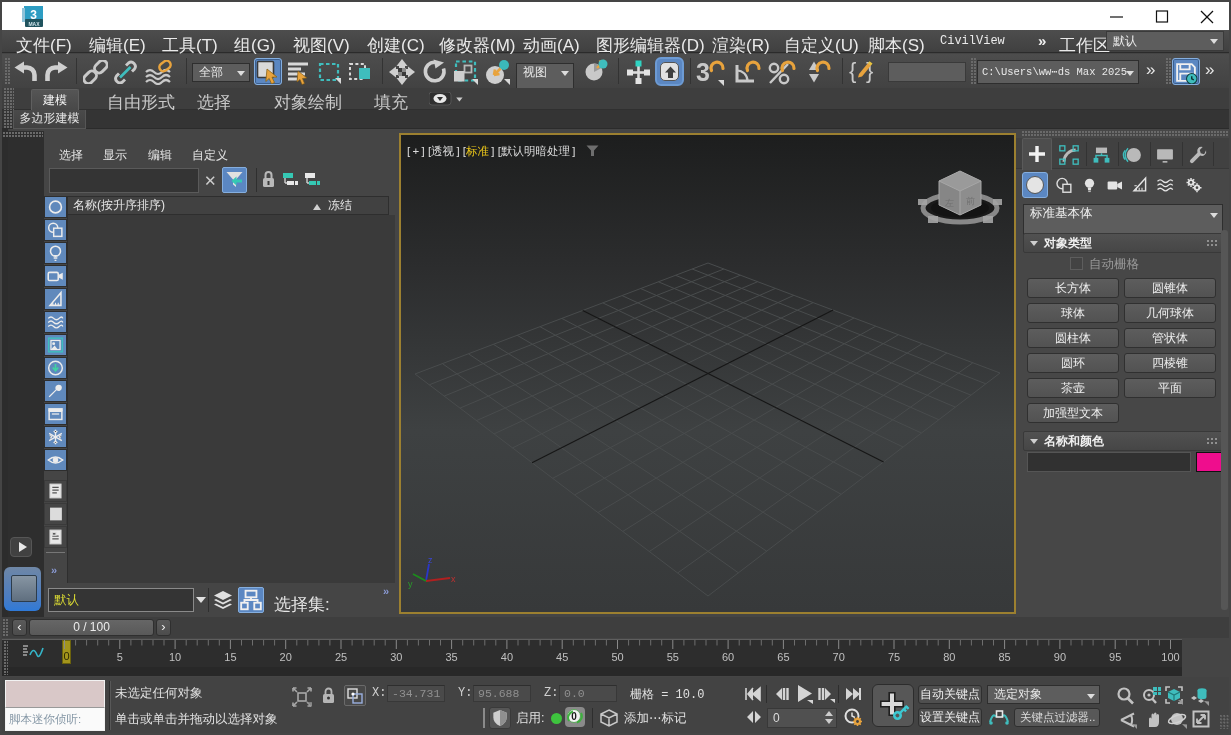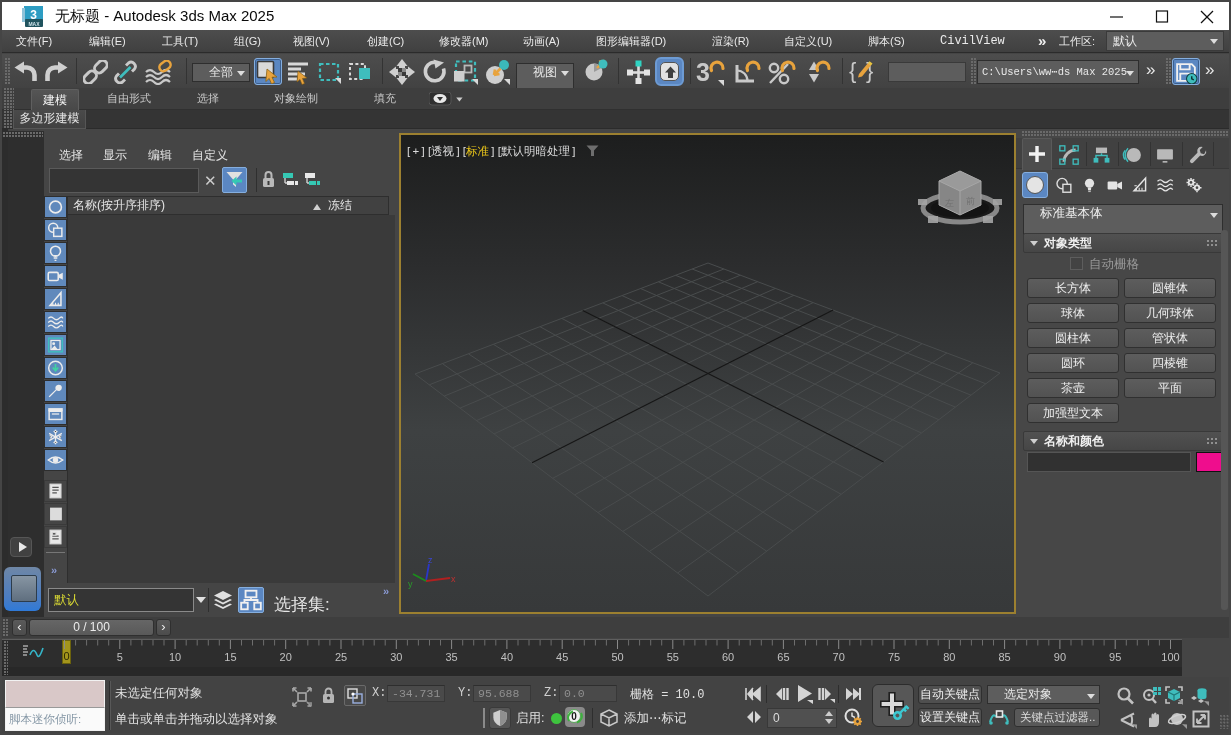--- a/index.html
+++ b/index.html
@@ -1,28 +1,28 @@
 <!DOCTYPE html>
 <html><head><meta charset="utf-8">
 <style>
 *{box-sizing:border-box;margin:0;padding:0}
 html,body{width:1231px;height:735px;overflow:hidden}
 body{font-family:"Liberation Sans",sans-serif;background:#454545;position:relative}
 .abs{position:absolute}
 .t{color:#e4e4e4;font-size:12px}
 #titlebar{left:2px;top:2px;width:1227px;height:28px;background:#fff;color:#0a0a0a;font-size:15px}
 #menubar{left:2px;top:30px;width:1227px;height:23px;background:linear-gradient(#4d4d4d,#404040);border-bottom:1px solid #2b2b2b}
-.menuitem{position:absolute;top:4px;color:#eaeaea;font-size:11px;white-space:nowrap}
+.menuitem{position:absolute;top:4px;color:#eaeaea;font-size:17px;white-space:nowrap}
 #toolbar{left:2px;top:54px;width:1227px;height:34px;background:linear-gradient(#4d4d4d,#424242)}
 #ribbon1{left:2px;top:88px;width:1227px;height:22px;background:#3e3e3e;border-bottom:1px solid #303030}
 #ribbon2{left:2px;top:110px;width:1227px;height:19px;background:#343434;border-bottom:1px solid #2b2b2b}
 .sep{position:absolute;width:1px;background:#333;top:4px;height:26px}
 .grip{position:absolute;width:5px;background-image:radial-gradient(circle at 1px 1px,#6a6a6a 1px,transparent 1.2px);background-size:3px 3px}
 .hgrip{position:absolute;height:5px;background-image:radial-gradient(circle at 1px 1px,#6a6a6a 1px,transparent 1.2px);background-size:3px 3px}
-.ddown{position:absolute;background:#5d5d5d;border:1px solid #2e2e2e;color:#e8e8e8;font-size:12px;line-height:17px;padding-left:16px}
+.ddown{position:absolute;background:#5d5d5d;border:1px solid #2e2e2e;color:#e8e8e8;font-size:12px;line-height:17px;padding-left:6px}
 .ddarrow{position:absolute;right:4px;top:7px;width:0;height:0;border-left:4px solid transparent;border-right:4px solid transparent;border-top:5px solid #ddd}
 .tbtn{position:absolute;border-radius:3px}
 .blue{background:#5b87c2;border:1px solid #85aede;box-shadow:inset 0 0 0 1px #3c5f8e}
 
 #sxpanel{left:44px;top:131px;width:351px;height:486px;background:#454545}
 .sxicon{position:absolute;left:0;width:23px;height:22px;background:#6089bc;border:1px solid #2e2e2e}
 .sxicon.off{background:#4a4a4a}
 
 #viewport{left:399px;top:133px;width:617px;height:481px;border:2px solid #9c8030;background:linear-gradient(#1d1e1e,#2c2d2e 28%,#3e4142 62%,#37393a)}
 
@@ -41,21 +41,20 @@
 <body>
 
 <div class="abs" id="titlebar">
   <svg class="ic" style="left:20px;top:4px" width="24" height="22" viewBox="0 0 24 22">
     <rect x="2" y="0" width="19" height="15" fill="#2d9dc3"></rect>
     <rect x="0" y="2" width="3" height="14" fill="#8fc3d9"></rect>
     <rect x="3" y="13" width="18" height="8" rx="1" fill="#20535e"></rect>
     <text x="11.5" y="12.5" font-size="12" font-weight="bold" fill="#fff" text-anchor="middle">3</text>
     <text x="12" y="19.5" font-size="5" font-weight="bold" fill="#cfe3ea" text-anchor="middle">MAX</text>
   </svg>
-  <span class="abs" style="left:53px;top:5px">无标题 - Autodesk 3ds Max 2025</span>
   <svg class="ic" style="left:1100px;top:0" width="120" height="28" viewBox="0 0 120 28">
     <line x1="8" y1="15" x2="21" y2="15" stroke="#111" stroke-width="1.2"></line>
     <rect x="54.5" y="9" width="11" height="11" fill="none" stroke="#111" stroke-width="1.2"></rect>
     <line x1="99" y1="9" x2="111" y2="21" stroke="#111" stroke-width="1.3"></line>
     <line x1="111" y1="9" x2="99" y2="21" stroke="#111" stroke-width="1.3"></line>
   </svg>
 </div>
 
 <div class="abs" id="menubar">
   <span class="menuitem" style="left:14px">文件(F)</span>

